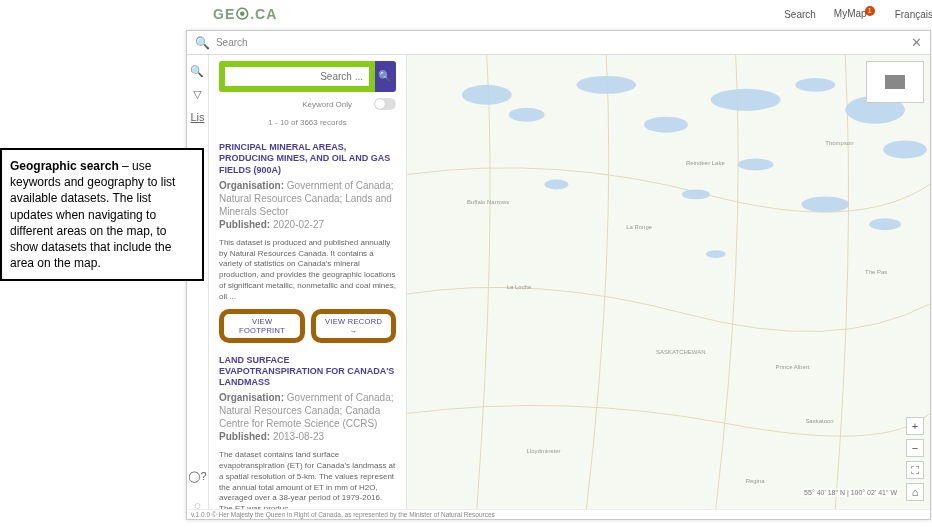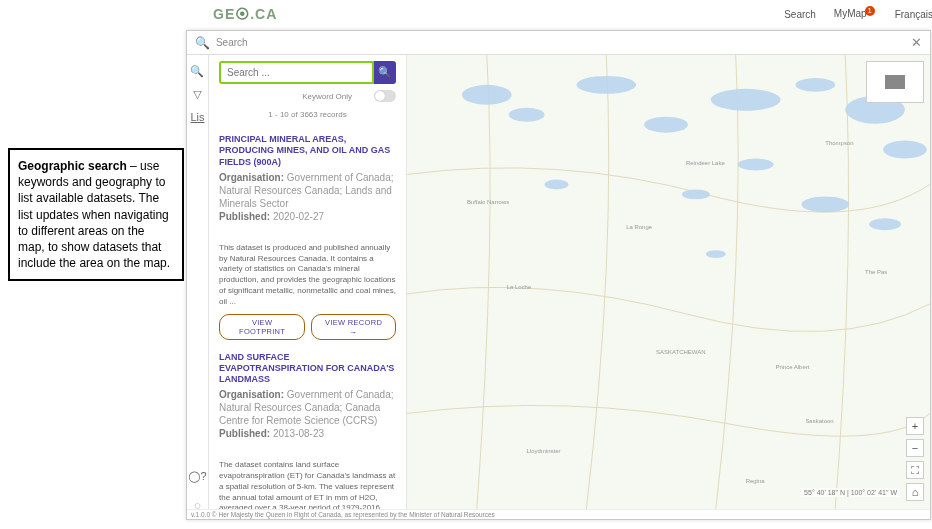--- a/index.html
+++ b/index.html
@@ -27,53 +27,53 @@
   .rail .ricon { font-size: 11px; color: #666; cursor: pointer; }
   .rail .help { margin-top: auto; margin-bottom: 6px; }
   .rail .gh { margin-bottom: 8px; }
 
   
   .panel { position: absolute; top: 24px; left: 22px; width: 198px; height: calc(100% - 24px); border-right: 1px solid #e4e4e4; overflow: hidden; background: #fff; display: flex; flex-direction: column; }
   .panelscroll { overflow-y: auto; scrollbar-width: thin; padding: 6px 10px 10px 10px; }
   .panelscroll::-webkit-scrollbar { width: 6px; }
   .panelscroll::-webkit-scrollbar-thumb { background: #bbb; border-radius: 3px; }
   .searchbox { display: flex; margin-bottom: 6px; }
-  .searchbox input { flex: 1; border: 2px solid #84cc16; border-radius: 3px 0 0 3px; padding: 4px 6px; font-size: 10px; color: #888; }
+  .searchbox input { flex: 1; border: 6px solid #84cc16; border-radius: 3px 0 0 3px; padding: 4px 6px; font-size: 10px; color: #888; text-align: right; }
   .searchbox .sbtn { width: 22px; background: #4a3ea3; border: none; border-radius: 0 3px 3px 0; color: #fff; font-size: 11px; cursor: pointer; display:flex;align-items:center;justify-content:center; }
   .kwonly { display: flex; justify-content: flex-end; align-items: center; gap: 22px; font-size: 8px; color: #888; margin-bottom: 8px; }
   .toggle { width: 22px; height: 12px; background: #ddd; border-radius: 6px; position: relative; }
   .toggle::after { content:''; position:absolute; width:10px; height:10px; background:#fff; border-radius:50%; top:1px; left:1px; box-shadow:0 0 1px #aaa; }
   .meta { text-align: center; font-size: 8px; color: #888; margin-bottom: 15px; }
   .pager { display: flex; justify-content: center; align-items: center; gap: 3px; font-size: 8px; color: #888; margin-bottom: 10px; flex-wrap: nowrap; }
   .pager .ctl { width: 12px; height: 12px; border: 1px solid #ccc; border-radius: 50%; display: inline-flex; align-items:center; justify-content:center; font-size: 7px; color: #aaa; }
   .pager .pg { padding: 0 2px; cursor: pointer; }
   .pager .pg.cur { color: #4a3ea3; font-weight: 700; }
 
   .result { margin-bottom: 12px; }
   .rtitle { font-size: 9px; font-weight: 700; color: #4a3ea3; margin-bottom: 3px; line-height: 1.25; cursor: pointer; }
   .rorg, .rpub { font-size: 10px; color: #999; line-height: 1.3; }
   .rorg b, .rpub b { color: #777; font-weight: 700; }
-  .rdesc { font-size: 8px; color: #666; line-height: 1.35; margin-top: 20px; }
+  .rdesc { font-size: 8px; color: #666; line-height: 1.35; margin-top: 7px; }
   .rbtns { display: flex; gap: 6px; margin-top: 6px; }
-  .rbtn { border: 1px solid #a16207; color: #4a3ea3; background: #fff; border-radius: 10px; font-size: 7.5px; padding: 3px 8px; cursor: pointer; letter-spacing: 0.3px; }
+  .rbtn { border: 5px solid #a16207; color: #4a3ea3; background: #fff; border-radius: 10px; font-size: 7.5px; padding: 3px 8px; cursor: pointer; letter-spacing: 0.3px; }
 
   
   .map { position: absolute; top: 24px; left: 220px; right: 0; bottom: 10px; background: linear-gradient(180deg,#f9fbf5,#f4f7ef); overflow: hidden; }
   .map svg { width: 100%; height: 100%; }
   .minimap { position: absolute; top: 6px; right: 6px; width: 58px; height: 42px; background: #fff; border: 1px solid #ccc; display:flex;align-items:center;justify-content:center; }
   .minimap .mb { width: 20px; height: 14px; background: #888; }
   .mapctrl { position: absolute; right: 6px; bottom: 8px; display: flex; flex-direction: column; gap: 4px; }
   .mapctrl .mc { width: 18px; height: 18px; background: #fff; border: 1px solid #ccc; display:flex;align-items:center;justify-content:center; font-size: 11px; color: #555; cursor: pointer; }
   .coords { position: absolute; right: 30px; bottom: 12px; font-size: 7px; color: #777; background: rgba(255,255,255,0.7); padding: 1px 3px; }
 
   
   .footer { position: absolute; left: 0; right: 0; bottom: 0; height: 10px; font-size: 6.5px; color: #888; padding-left: 4px; line-height: 10px; background: #fff; border-top: 1px solid #eee; }
 
   
-  .callout { position: absolute; top: 148px; left: 8px; width: 176px; border: 2px solid #000; background: #fff; padding: 8px 8px; font-size: 12px; line-height: 1.35; color: #000; }
+  .callout { position: absolute; top: 148px; left: 0; width: 204px; border: 2px solid #000; background: #fff; padding: 8px 8px; font-size: 12px; line-height: 1.35; color: #000; }
   .callout b { font-weight: 700; }
 </style>
 </head>
 <body>
 
 <div class="header">
   <div class="logo">
     <span>GE</span><span class="o">⦿</span><span>.CA</span>
   </div>
   <div class="hdr-links">

